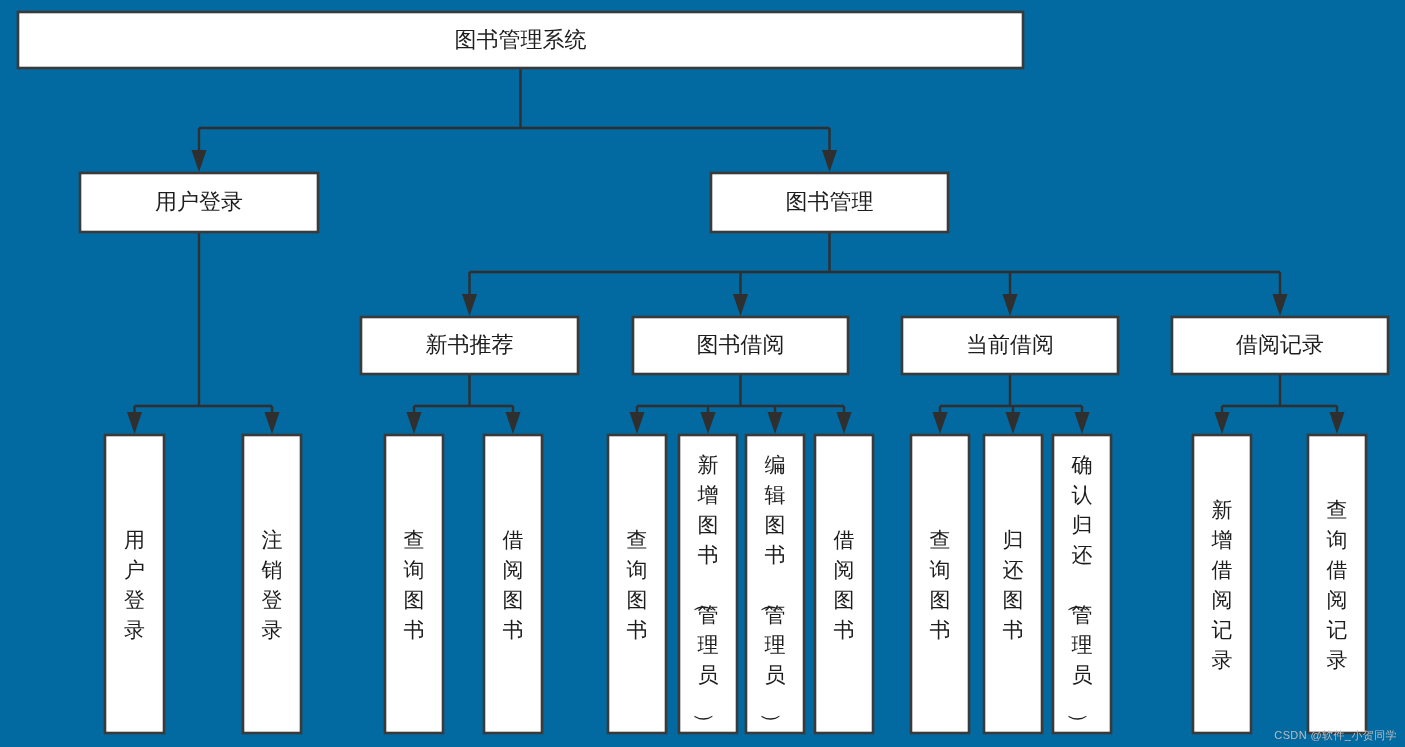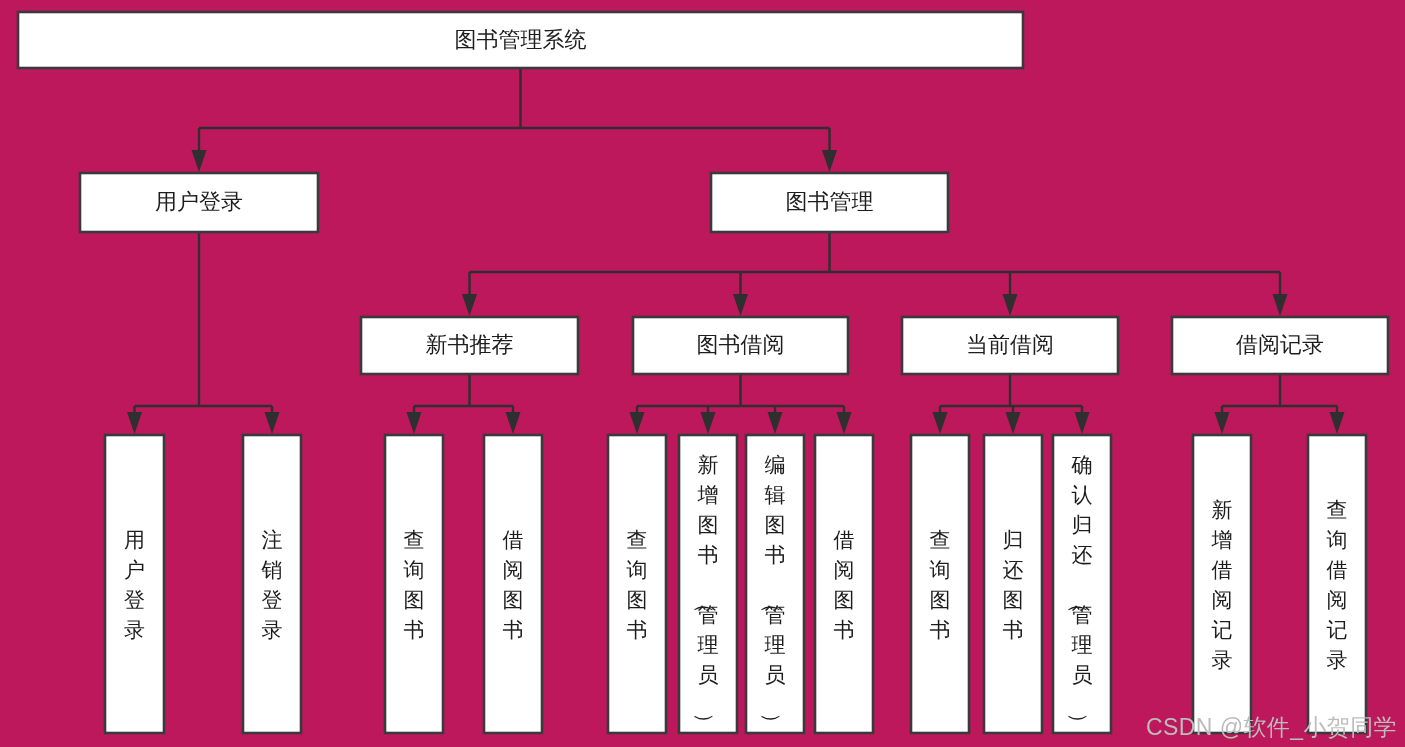--- a/index.html
+++ b/index.html
@@ -12,21 +12,21 @@
     width: 1405px;
     height: 747px;
     font-family: "Liberation Sans", "DejaVu Sans", sans-serif;
     overflow: hidden;
     position: relative;
   }
   #diagram-root {
     position: relative;
     width: 1405px;
     height: 747px;
-    background: #be185d;
+    background: #0369a1;
   }
   svg.diagram-canvas {
     position: absolute;
     left: 0;
     top: 0;
     width: 1405px;
     height: 747px;
     display: block;
   }
   .node-box {
@@ -57,21 +57,21 @@
   }
   .connector-arrow {
     fill: #2f2f2f;
     stroke: none;
   }
   .watermark-text {
     position: absolute;
     right: 8px;
     bottom: 4px;
     font-family: "Liberation Sans", "DejaVu Sans", sans-serif;
-    font-size: 23px;
+    font-size: 11px;
     color: #bcbcbc;
     letter-spacing: 0.4px;
     user-select: none;
     white-space: nowrap;
   }
 </style>
 </head>
 <body>
 
 <div id="diagram-root">

